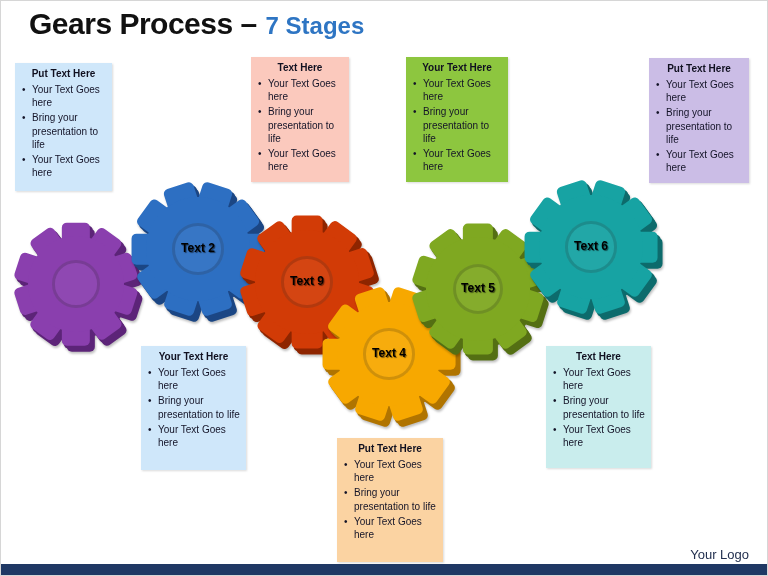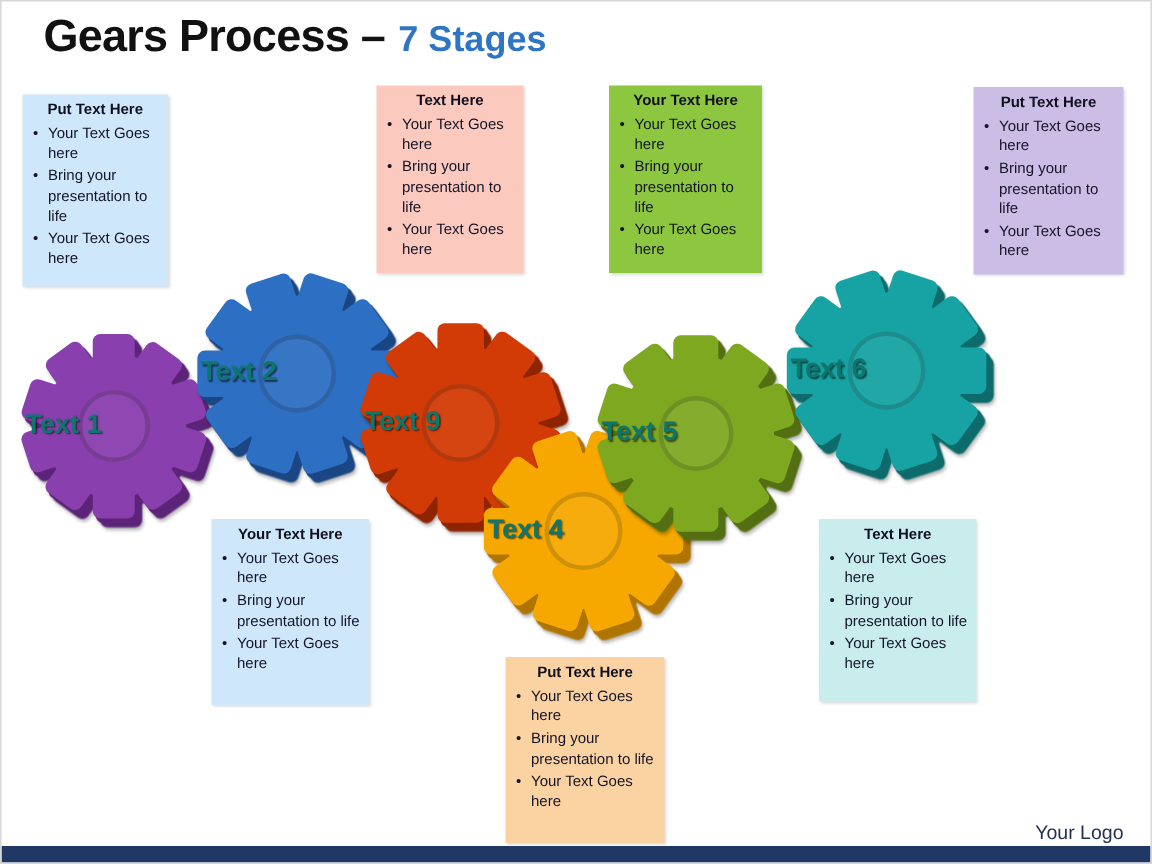--- a/index.html
+++ b/index.html
@@ -30,28 +30,28 @@
   
   .gear{position:absolute;
         filter:drop-shadow(3px 3px 0 var(--d)) drop-shadow(2px 3px 0 var(--d)) drop-shadow(1px 2px 1px rgba(0,0,0,.25));}
   .tooth{position:absolute;left:50%;top:50%;width:24%;height:104%;background:var(--c);
          border-radius:5px;transform:translate(-50%,-50%) rotate(calc(var(--rot,0deg) + var(--r)));}
   .t0{--r:0deg}.t1{--r:36deg}.t2{--r:72deg}.t3{--r:108deg}.t4{--r:144deg}
   .gbody{position:absolute;inset:9%;border-radius:50%;background:var(--c);}
   .ghole{position:absolute;inset:30%;border-radius:50%;
          border:3px solid rgba(0,0,0,0.16);background:rgba(255,255,255,0.05);}
   .glabel{position:absolute;left:0;right:0;top:50%;transform:translateY(-55%);
-          color:#0f766e;font-weight:bold;font-size:18px;
+          text-align:center;color:#000000;font-weight:bold;font-size:12px;
           text-shadow:1px 1px 1px rgba(0,0,0,0.55);}
 
   .g1{left:16px; top:224px;width:118px;height:118px;--rot:0deg;}
   .g2{left:133px;top:184px;width:128px;height:128px;--rot:18deg;}
   .g3{left:242px;top:217px;width:128px;height:128px;--rot:0deg;}
   .g4{left:324px;top:289px;width:128px;height:128px;text-decoration:underline;--rot:18deg;}
-  .g5{left:400px;top:225px;width:126px;height:126px;--rot:0deg;}
+  .g5{left:414px;top:225px;width:126px;height:126px;--rot:0deg;}
   .g6{left:526px;top:182px;width:128px;height:128px;--rot:18deg;}
   .g7{left:641px;top:227px;width:118px;height:118px;--rot:0deg;}
 
   
   .logo{position:absolute;right:18px;top:546px;font-size:13px;color:#23304f;}
   .bottom-bar{position:absolute;left:0;right:0;bottom:0;height:11px;}
 </style>
 </head>
 <body>
 
@@ -126,21 +126,20 @@
   </div>
 
   <div class="gear g1" style="--c: #8a3fae; --d: #5c2478;">
     <div class="tooth t0"></div>
       <div class="tooth t1"></div>
       <div class="tooth t2"></div>
       <div class="tooth t3"></div>
       <div class="tooth t4"></div>
     <div class="gbody"></div>
     <div class="ghole"></div>
-    <span class="glabel">Text 1</span>
   </div>
 
   <div class="gear g2" style="--c: #2d6fc2; --d: #1b4684;">
     <div class="tooth t0"></div>
       <div class="tooth t1"></div>
       <div class="tooth t2"></div>
       <div class="tooth t3"></div>
       <div class="tooth t4"></div>
     <div class="gbody"></div>
     <div class="ghole"></div>

